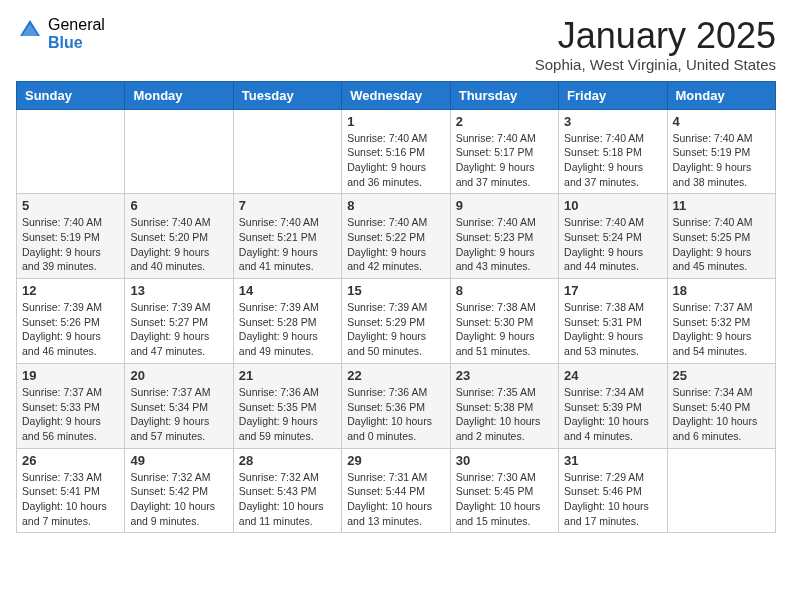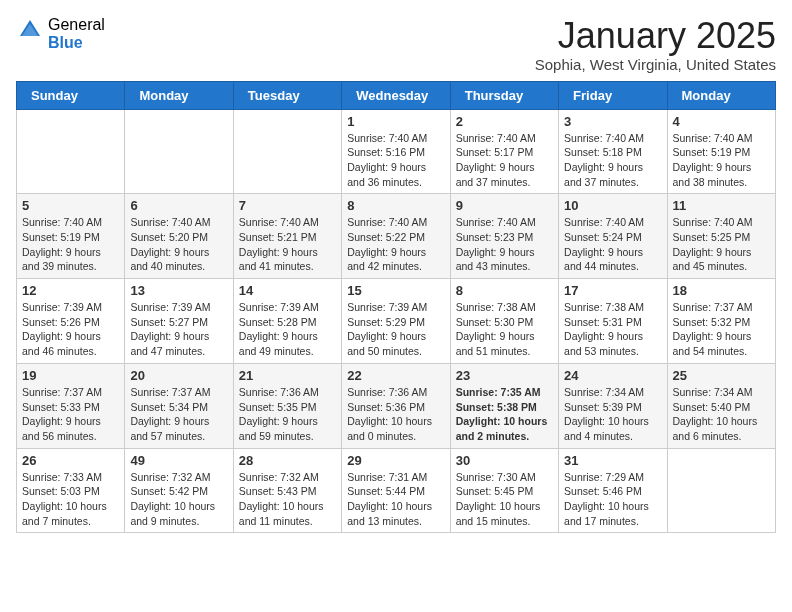--- a/index.html
+++ b/index.html
@@ -51,21 +51,21 @@
     .calendar {
       width: 100%;
       border-collapse: collapse;
       border: 1px solid #ccc;
     }
     .calendar th {
       background: #2277cc;
       color: #fff;
       font-size: 13px;
       font-weight: bold;
-      padding: 6px 14px;
+      padding: 6px 8px;
       text-align: left;
       border: 1px solid #1a5fa8;
     }
     .calendar td {
       border: 1px solid #ccc;
       vertical-align: top;
       padding: 4px 5px;
       width: 108px;
       min-height: 80px;
       background: #fff;
@@ -262,42 +262,42 @@
 Daylight: 9 hours and 59 minutes.</div>
         </td>
         <td>
           <div class="day-num">22</div>
           <div class="day-info" style="white-space: pre-line;">Sunrise: 7:36 AM
 Sunset: 5:36 PM
 Daylight: 10 hours and 0 minutes.</div>
         </td>
         <td>
           <div class="day-num">23</div>
-          <div class="day-info" style="white-space: pre-line; font-weight: bold;">Sunrise: 7:35 AM
+          <div class="day-info" style="white-space: pre-line;">Sunrise: 7:35 AM
 Sunset: 5:38 PM
 Daylight: 10 hours and 2 minutes.</div>
         </td>
         <td>
           <div class="day-num">24</div>
           <div class="day-info" style="white-space: pre-line;">Sunrise: 7:34 AM
 Sunset: 5:39 PM
 Daylight: 10 hours and 4 minutes.</div>
         </td>
         <td>
           <div class="day-num">25</div>
           <div class="day-info" style="white-space: pre-line;">Sunrise: 7:34 AM
 Sunset: 5:40 PM
 Daylight: 10 hours and 6 minutes.</div>
         </td>
       </tr>
       <tr>
         <td>
           <div class="day-num">26</div>
           <div class="day-info" style="white-space: pre-line;">Sunrise: 7:33 AM
-Sunset: 5:03 PM
+Sunset: 5:41 PM
 Daylight: 10 hours and 7 minutes.</div>
         </td>
         <td>
           <div class="day-num">49</div>
           <div class="day-info" style="white-space: pre-line;">Sunrise: 7:32 AM
 Sunset: 5:42 PM
 Daylight: 10 hours and 9 minutes.</div>
         </td>
         <td>
           <div class="day-num">28</div>

